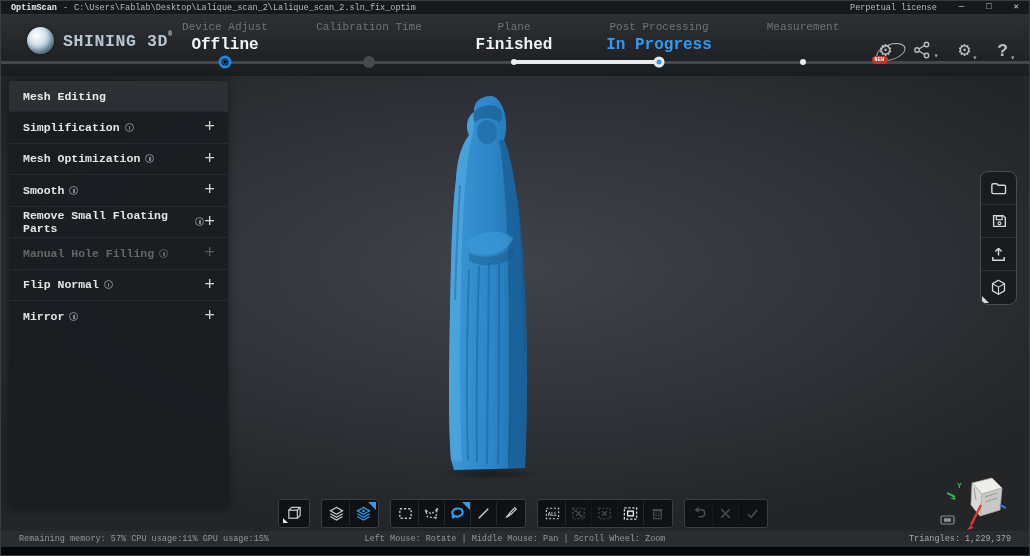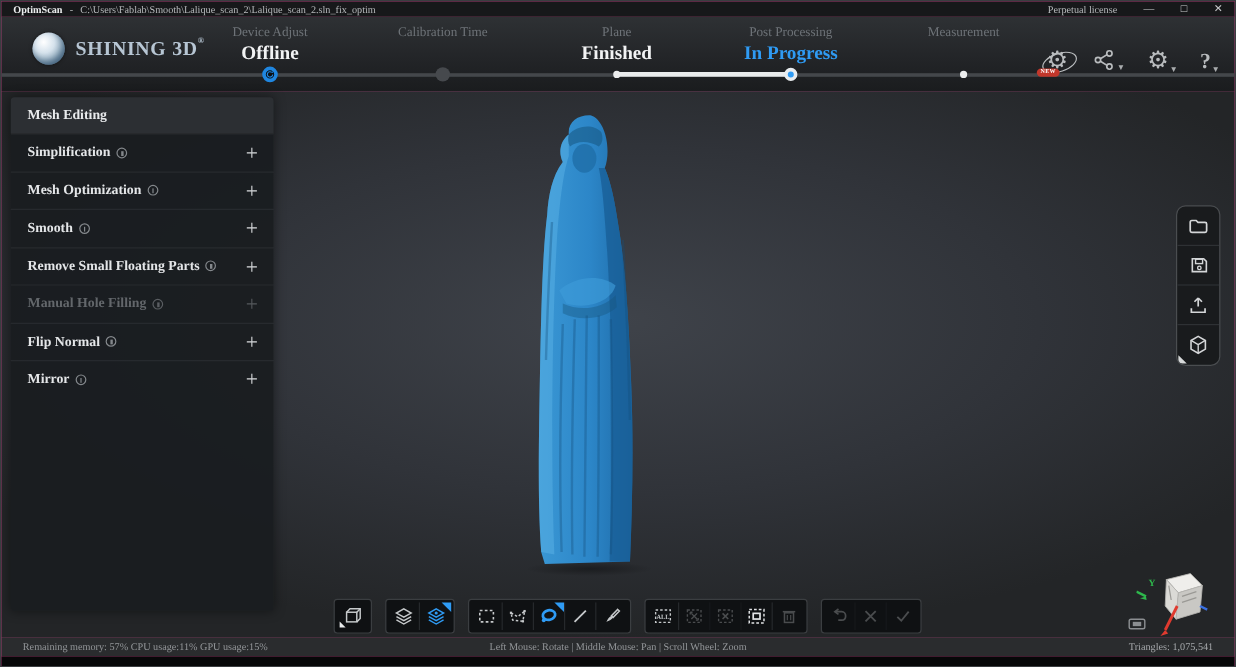--- a/index.html
+++ b/index.html
@@ -1,19 +1,19 @@
 <!DOCTYPE html>
 <html><head>
 <meta charset="utf-8">
 <style>
   * { margin:0; padding:0; box-sizing:border-box; }
   html,body { background:#060708; }
   .window {
     position:relative; width:1030px; height:556px; overflow:hidden;
-    font-family:Liberation Serif, serif; background:#ec4899;
+    font-family:Liberation Mono, monospace; background:#84cc16;
     border:1px solid #3a3d40;
   }
   
   .titlebar{position:absolute;top:0;left:0;right:0;height:13px;background:#17181a;
     display:flex;align-items:center;padding:0 10px;font-size:8.5px;color:#b7babc;gap:6px;}
   .titlebar .app{font-weight:bold;color:#eceeef;}
   .titlebar-right{margin-left:auto;display:flex;align-items:center;gap:22px;}
   .winbtn{color:#c8cacc;font-size:9px;line-height:13px;cursor:default;}
   
   .header{position:absolute;top:13px;left:0;right:0;height:62px;
@@ -100,21 +100,21 @@
   svg{display:block;}
 </style>
 </head>
 <body>
 
 <div class="window">
 
   <div class="titlebar">
     <span class="app">OptimScan</span>
     <span>-</span>
-    <span>C:\Users\Fablab\Smooth\Lalique_scan_2\Lalique_scan_2.sln_fix_optim</span>
+    <span>C:\Users\Fablab\Desktop\Lalique_scan_2\Lalique_scan_2.sln_fix_optim</span>
     <div class="titlebar-right">
       <span>Perpetual license</span>
       <span class="winbtn">—</span>
       <span class="winbtn">□</span>
       <span class="winbtn">✕</span>
     </div>
   </div>
 
   <div class="header">
     <div class="logo">
@@ -414,17 +414,17 @@
       <text x="10" y="13" font-size="8" font-weight="bold" fill="#2eb84c">Y</text>
       <line x1="34" y1="30" x2="24" y2="50" stroke="#e03a2f" stroke-width="2.4"></line>
       <path d="M24 50 L20 55 L26.5 53 Z" fill="#e03a2f"></path>
       <line x1="53" y1="30" x2="59" y2="33" stroke="#3a6fe0" stroke-width="2"></line>
     </svg>
   </div>
 
   <div class="statusbar">
     <span>Remaining memory: 57% CPU usage:11% GPU usage:15%</span>
     <span class="status-center">Left Mouse: Rotate | Middle Mouse: Pan | Scroll Wheel: Zoom</span>
-    <span class="status-right">Triangles: 1,075,541</span>
+    <span class="status-right">Triangles: 1,229,379</span>
   </div>
   <div class="bottomstrip"></div>
 
 </div>
 
 </body></html>

